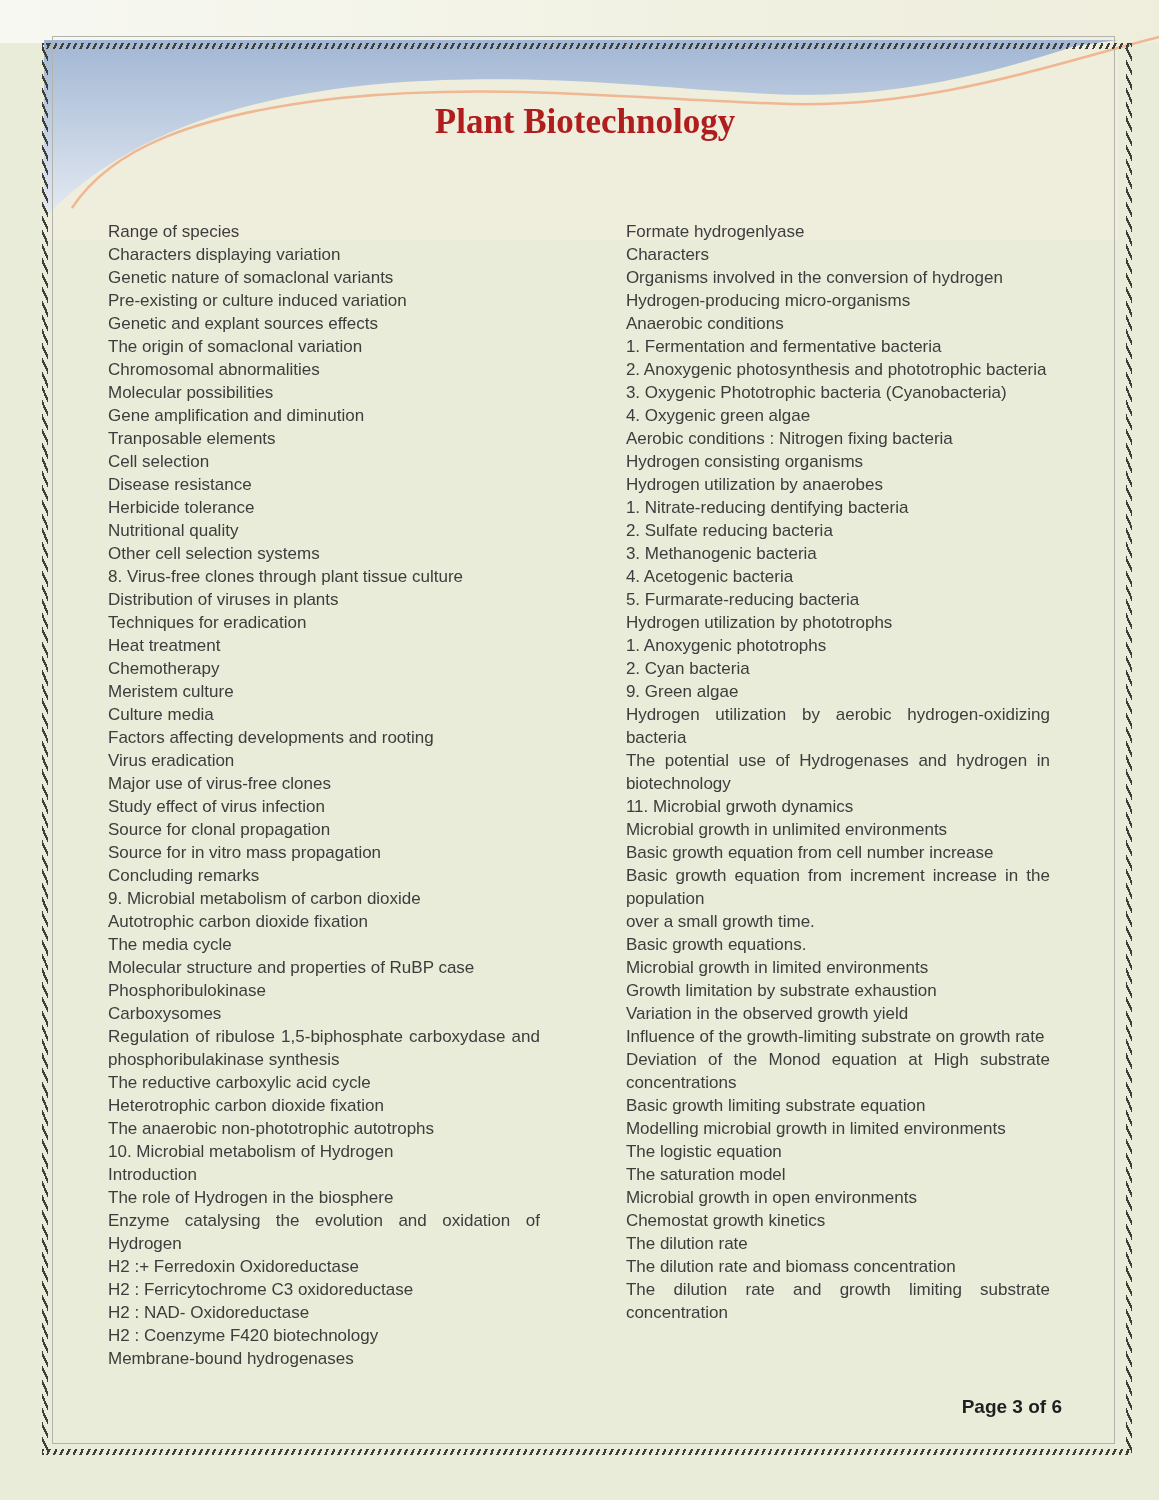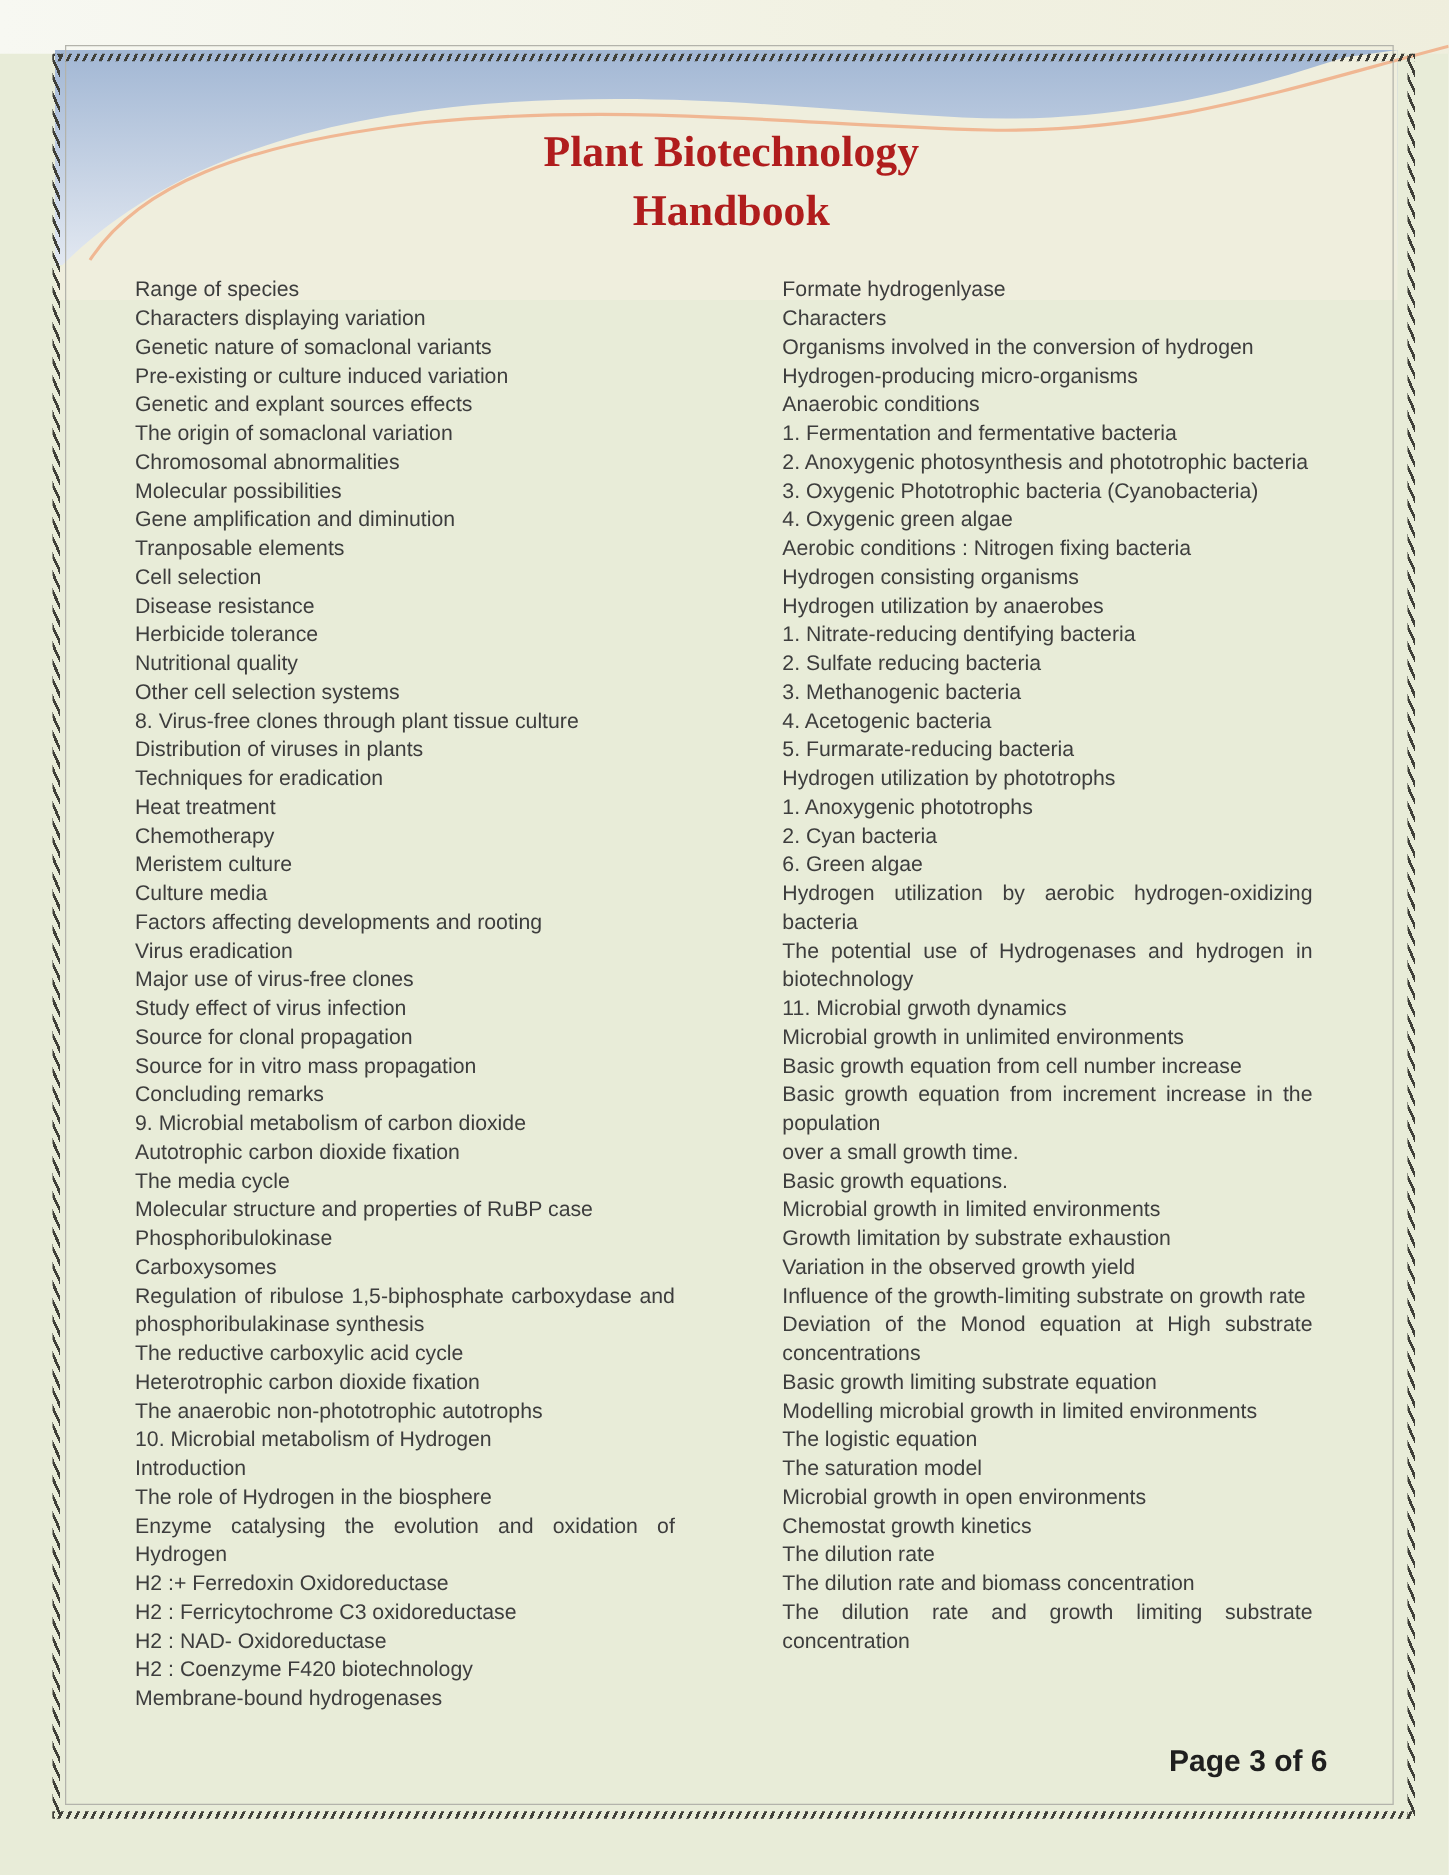--- a/index.html
+++ b/index.html
@@ -82,21 +82,21 @@
     color: #3d3d3d;
     text-align: justify;
     text-justify: inter-word;
   }
 
   .footer {
     position: absolute;
     right: 109px;
     top: 1396px;
     z-index: 5;
-    font-size: 24px;
+    font-size: 19px;
     font-weight: bold;
     color: #1f1f1f;
   }
 </style>
 </head>
 <body>
 
 <div class="page">
 
   <div class="top-bleed"></div>
@@ -121,21 +121,20 @@
              C 110 150, 190 115, 340 98
              C 500 82, 640 100, 790 104
              C 930 107, 1040 68, 1159 37" fill="none" stroke="#f0b793" stroke-width="2.5"></path>
   </svg>
 
   <div class="border-inner"></div>
   <div class="border-dashed"></div>
 
   <div class="title-block">
     <div>Plant Biotechnology</div>
-    <div>Handbook</div>
   </div>
 
   <div class="content">
     <div class="col-left">
         <p class="toc-item">Range of species</p>
         <p class="toc-item">Characters displaying variation</p>
         <p class="toc-item">Genetic nature of somaclonal variants</p>
         <p class="toc-item">Pre-existing or culture induced variation</p>
         <p class="toc-item">Genetic and explant sources effects</p>
         <p class="toc-item">The origin of somaclonal variation</p>
@@ -196,21 +195,21 @@
         <p class="toc-item">Hydrogen consisting organisms</p>
         <p class="toc-item">Hydrogen utilization by anaerobes</p>
         <p class="toc-item">1. Nitrate-reducing dentifying bacteria</p>
         <p class="toc-item">2. Sulfate reducing bacteria</p>
         <p class="toc-item">3. Methanogenic bacteria</p>
         <p class="toc-item">4. Acetogenic bacteria</p>
         <p class="toc-item">5. Furmarate-reducing bacteria</p>
         <p class="toc-item">Hydrogen utilization by phototrophs</p>
         <p class="toc-item">1. Anoxygenic phototrophs</p>
         <p class="toc-item">2. Cyan bacteria</p>
-        <p class="toc-item">6. Green algae</p>
+        <p class="toc-item">9. Green algae</p>
         <p class="toc-item">Hydrogen utilization by aerobic hydrogen-oxidizing bacteria</p>
         <p class="toc-item">The potential use of Hydrogenases and hydrogen in biotechnology</p>
         <p class="toc-item">11. Microbial grwoth dynamics</p>
         <p class="toc-item">Microbial growth in unlimited environments</p>
         <p class="toc-item">Basic growth equation from cell number increase</p>
         <p class="toc-item">Basic growth equation from increment increase in the population</p>
         <p class="toc-item">over a small growth time.</p>
         <p class="toc-item">Basic growth equations.</p>
         <p class="toc-item">Microbial growth in limited environments</p>
         <p class="toc-item">Growth limitation by substrate exhaustion</p>

